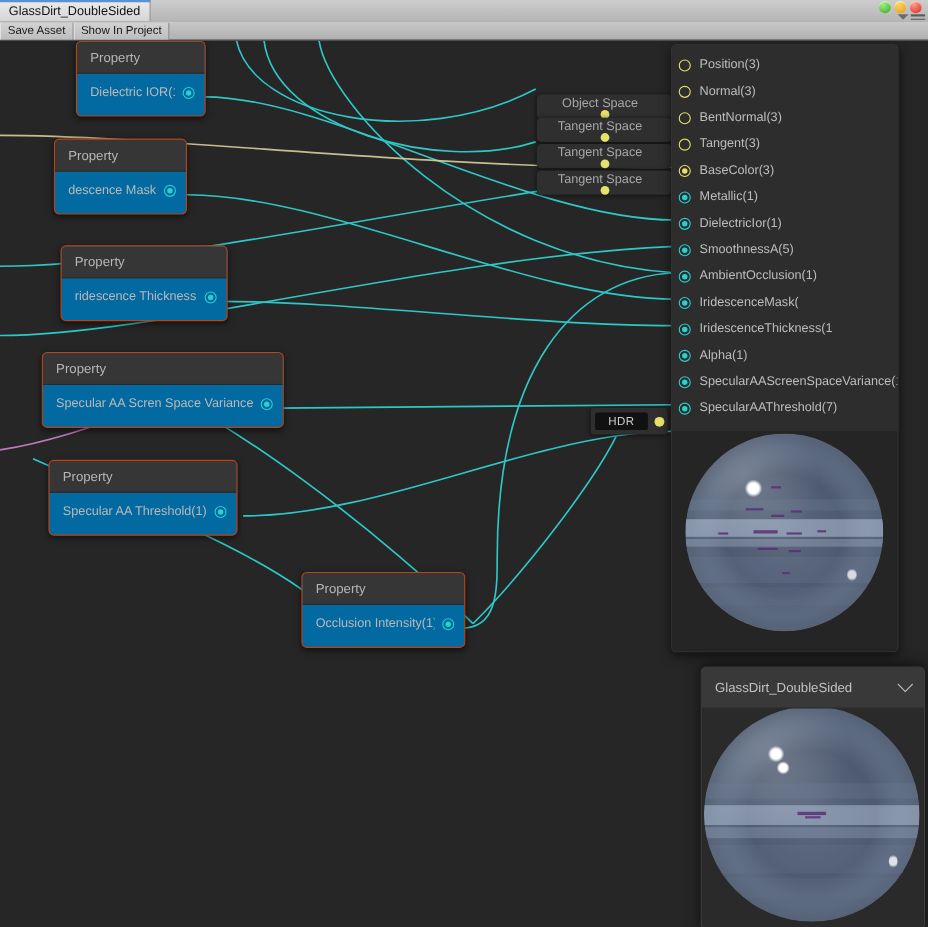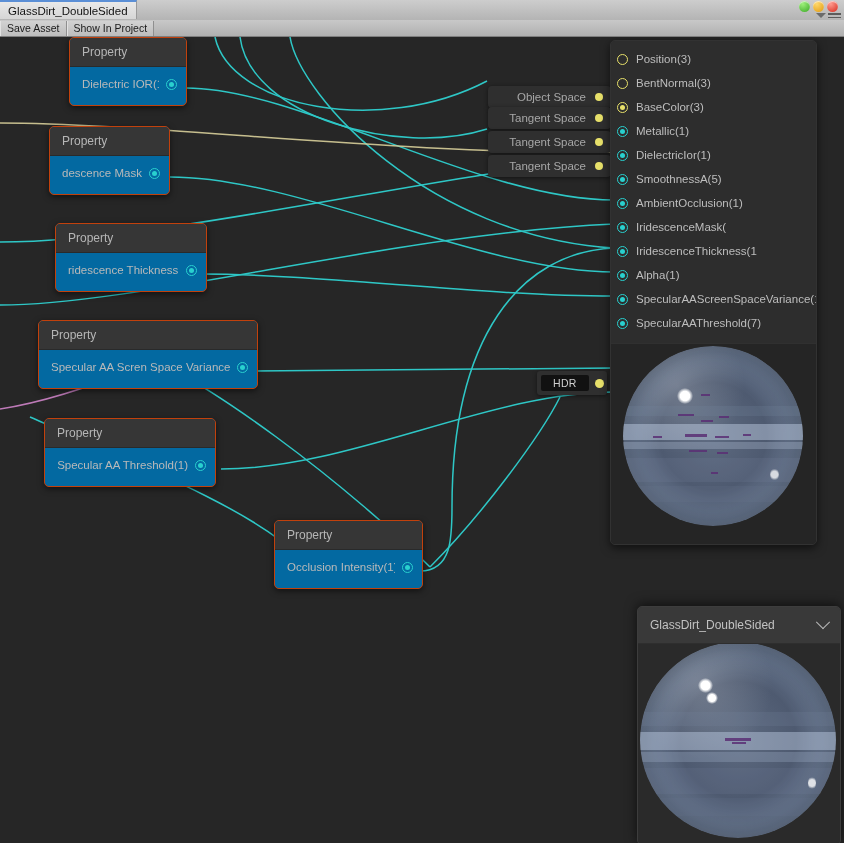--- a/index.html
+++ b/index.html
@@ -115,20 +115,21 @@
   .prevwin-head .t{font-size:12px;color:#c2c2c2;white-space:nowrap;}
   .chev{width:9px;height:9px;border-right:1.7px solid #b8b8b8;border-bottom:1.7px solid #b8b8b8;
         transform:rotate(45deg) translate(-2px,-2px);}
   .prevwin-body{position:relative;height:200px;background:#2a2a2a;overflow:hidden;}
 
   
   .spacenode{
     position:absolute;height:22px;background:#2f2f2f;border-radius:4px;
     display:flex;align-items:center;justify-content:flex-end;padding-right:8px;
     box-shadow:0 1px 4px rgba(0,0,0,.5);
+    flex-direction:column;
   }
   .spacenode .lbl{font-size:11.5px;color:#a7a7a7;white-space:nowrap;}
   .spacenode .pdot{width:8px;height:8px;border-radius:50%;background:#e7e06a;margin-left:9px;}
 
   
   .hdrnode{
     position:absolute;left:537px;top:334px;height:24px;width:70px;
     background:#2f2f2f;border-radius:3px;display:flex;align-items:center;
     box-shadow:0 1px 4px rgba(0,0,0,.5);
   }
@@ -308,21 +309,35 @@
               <span class="dot-ring" style="border-color: rgb(231, 224, 106);"></span>
               <span class="dot-core" style="background: transparent;"></span>
             </span>
             <span class="lbl">Position(3)</span>
           </div>
           <div class="mrow">
             <span class="dot-wrap" style="margin-left: 0px;">
               <span class="dot-ring" style="border-color: rgb(231, 224, 106);"></span>
               <span class="dot-core" style="background: transparent;"></span>
             </span>
+            <span class="lbl">Normal(3)</span>
+          </div>
+          <div class="mrow">
+            <span class="dot-wrap" style="margin-left: 0px;">
+              <span class="dot-ring" style="border-color: rgb(231, 224, 106);"></span>
+              <span class="dot-core" style="background: transparent;"></span>
+            </span>
             <span class="lbl">BentNormal(3)</span>
+          </div>
+          <div class="mrow">
+            <span class="dot-wrap" style="margin-left: 0px;">
+              <span class="dot-ring" style="border-color: rgb(231, 224, 106);"></span>
+              <span class="dot-core" style="background: transparent;"></span>
+            </span>
+            <span class="lbl">Tangent(3)</span>
           </div>
           <div class="mrow">
             <span class="dot-wrap" style="margin-left: 0px;">
               <span class="dot-ring" style="border-color: rgb(231, 224, 106);"></span>
               <span class="dot-core" style="background: rgb(231, 224, 106);"></span>
             </span>
             <span class="lbl">BaseColor(3)</span>
           </div>
           <div class="mrow">
             <span class="dot-wrap" style="margin-left: 0px;">

